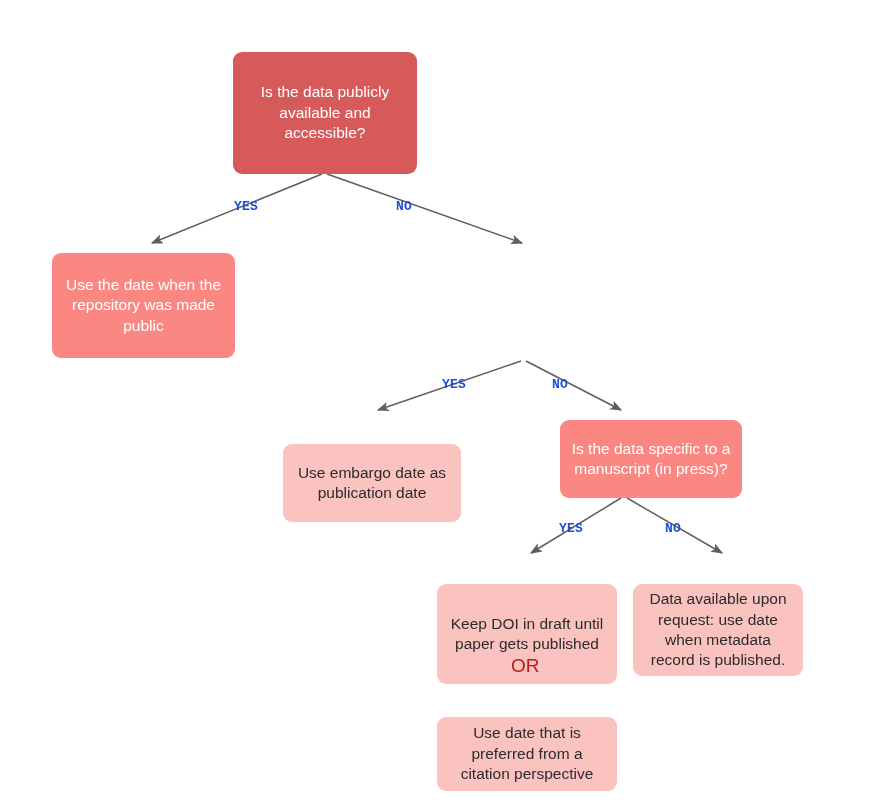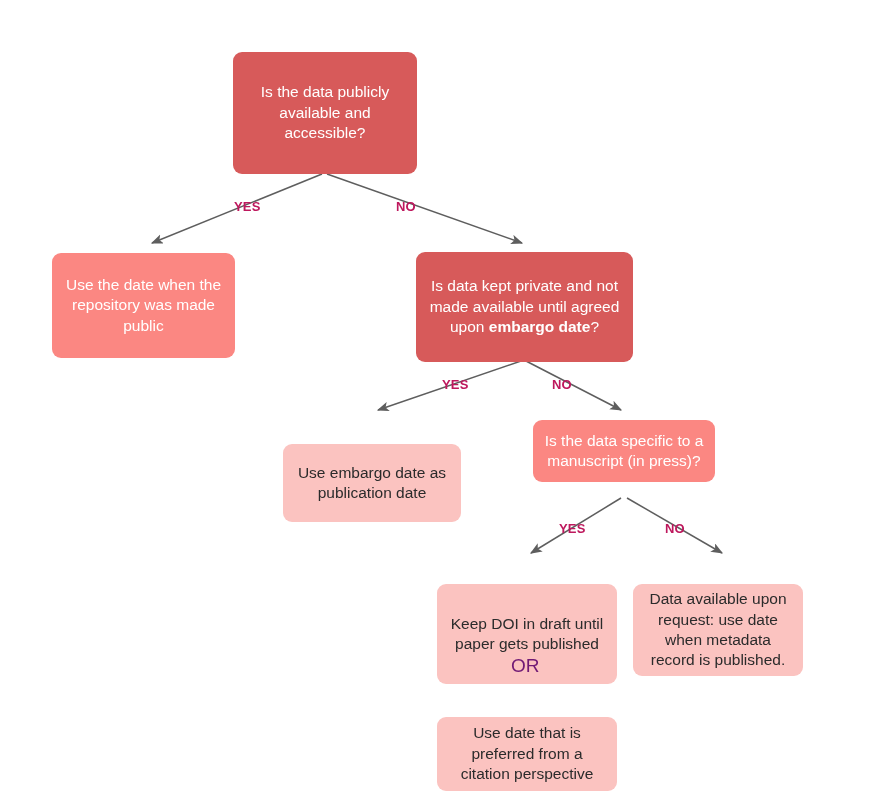--- a/index.html
+++ b/index.html
@@ -54,28 +54,29 @@
   .node-light {
     background: #fbc3c0;
     color: #2b2b2b;
     font-size: 15.5px;
     margin-top: 24px;
   }
   .edge-label {
     position: absolute;
     font-size: 13px;
     font-weight: bold;
-    color: #be185d;
+    color: #1d4ed8;
     letter-spacing: 0.2px;
     white-space: nowrap;
+    font-family: Liberation Mono, monospace;
   }
   .or-label {
     position: absolute;
     font-size: 19px;
-    color: #701a75;
+    color: #b91c1c;
     white-space: nowrap;
   }
   b { font-weight: bold; }
 </style>
 </head>
 <body>
 
 <div id="canvas">
 
   <svg id="edges" viewBox="0 0 889 809">
@@ -99,29 +100,26 @@
   </svg>
 
   <div class="node node-decision" style="left:233px; top:52px; width:184px; height:122px;">
     <span class="txt">Is the data publicly available and accessible?</span>
   </div>
 
   <div class="node node-mid" style="left:52px; top:253px; width:183px; height:105px;">
     <span class="txt">Use the date when the repository was made public</span>
   </div>
 
-  <div class="node node-decision" style="left:416px; top:252px; width:217px; height:110px;">
-    <span class="txt"><span>Is data kept private and not made available until agreed upon </span><b>embargo date</b><span>?</span></span>
-  </div>
 
   <div class="node node-light" style="left:283px; top:420px; width:178px; height:78px;">
     <span class="txt">Use embargo date as publication date</span>
   </div>
 
-  <div class="node node-mid" style="left:533px; top:420px; width:182px; height:62px;">
+  <div class="node node-mid" style="left:560px; top:420px; width:182px; height:78px;">
     <span class="txt">Is the data specific to a manuscript (in press)?</span>
   </div>
 
   <div class="node node-light" style="left:437px; top:560px; width:180px; height:100px;">
     <span class="txt">Keep DOI in draft until paper gets published</span>
   </div>
 
   <div class="node node-light" style="left:633px; top:560px; width:170px; height:92px;">
     <span class="txt">Data available upon request: use date when metadata record is published.</span>
   </div>

